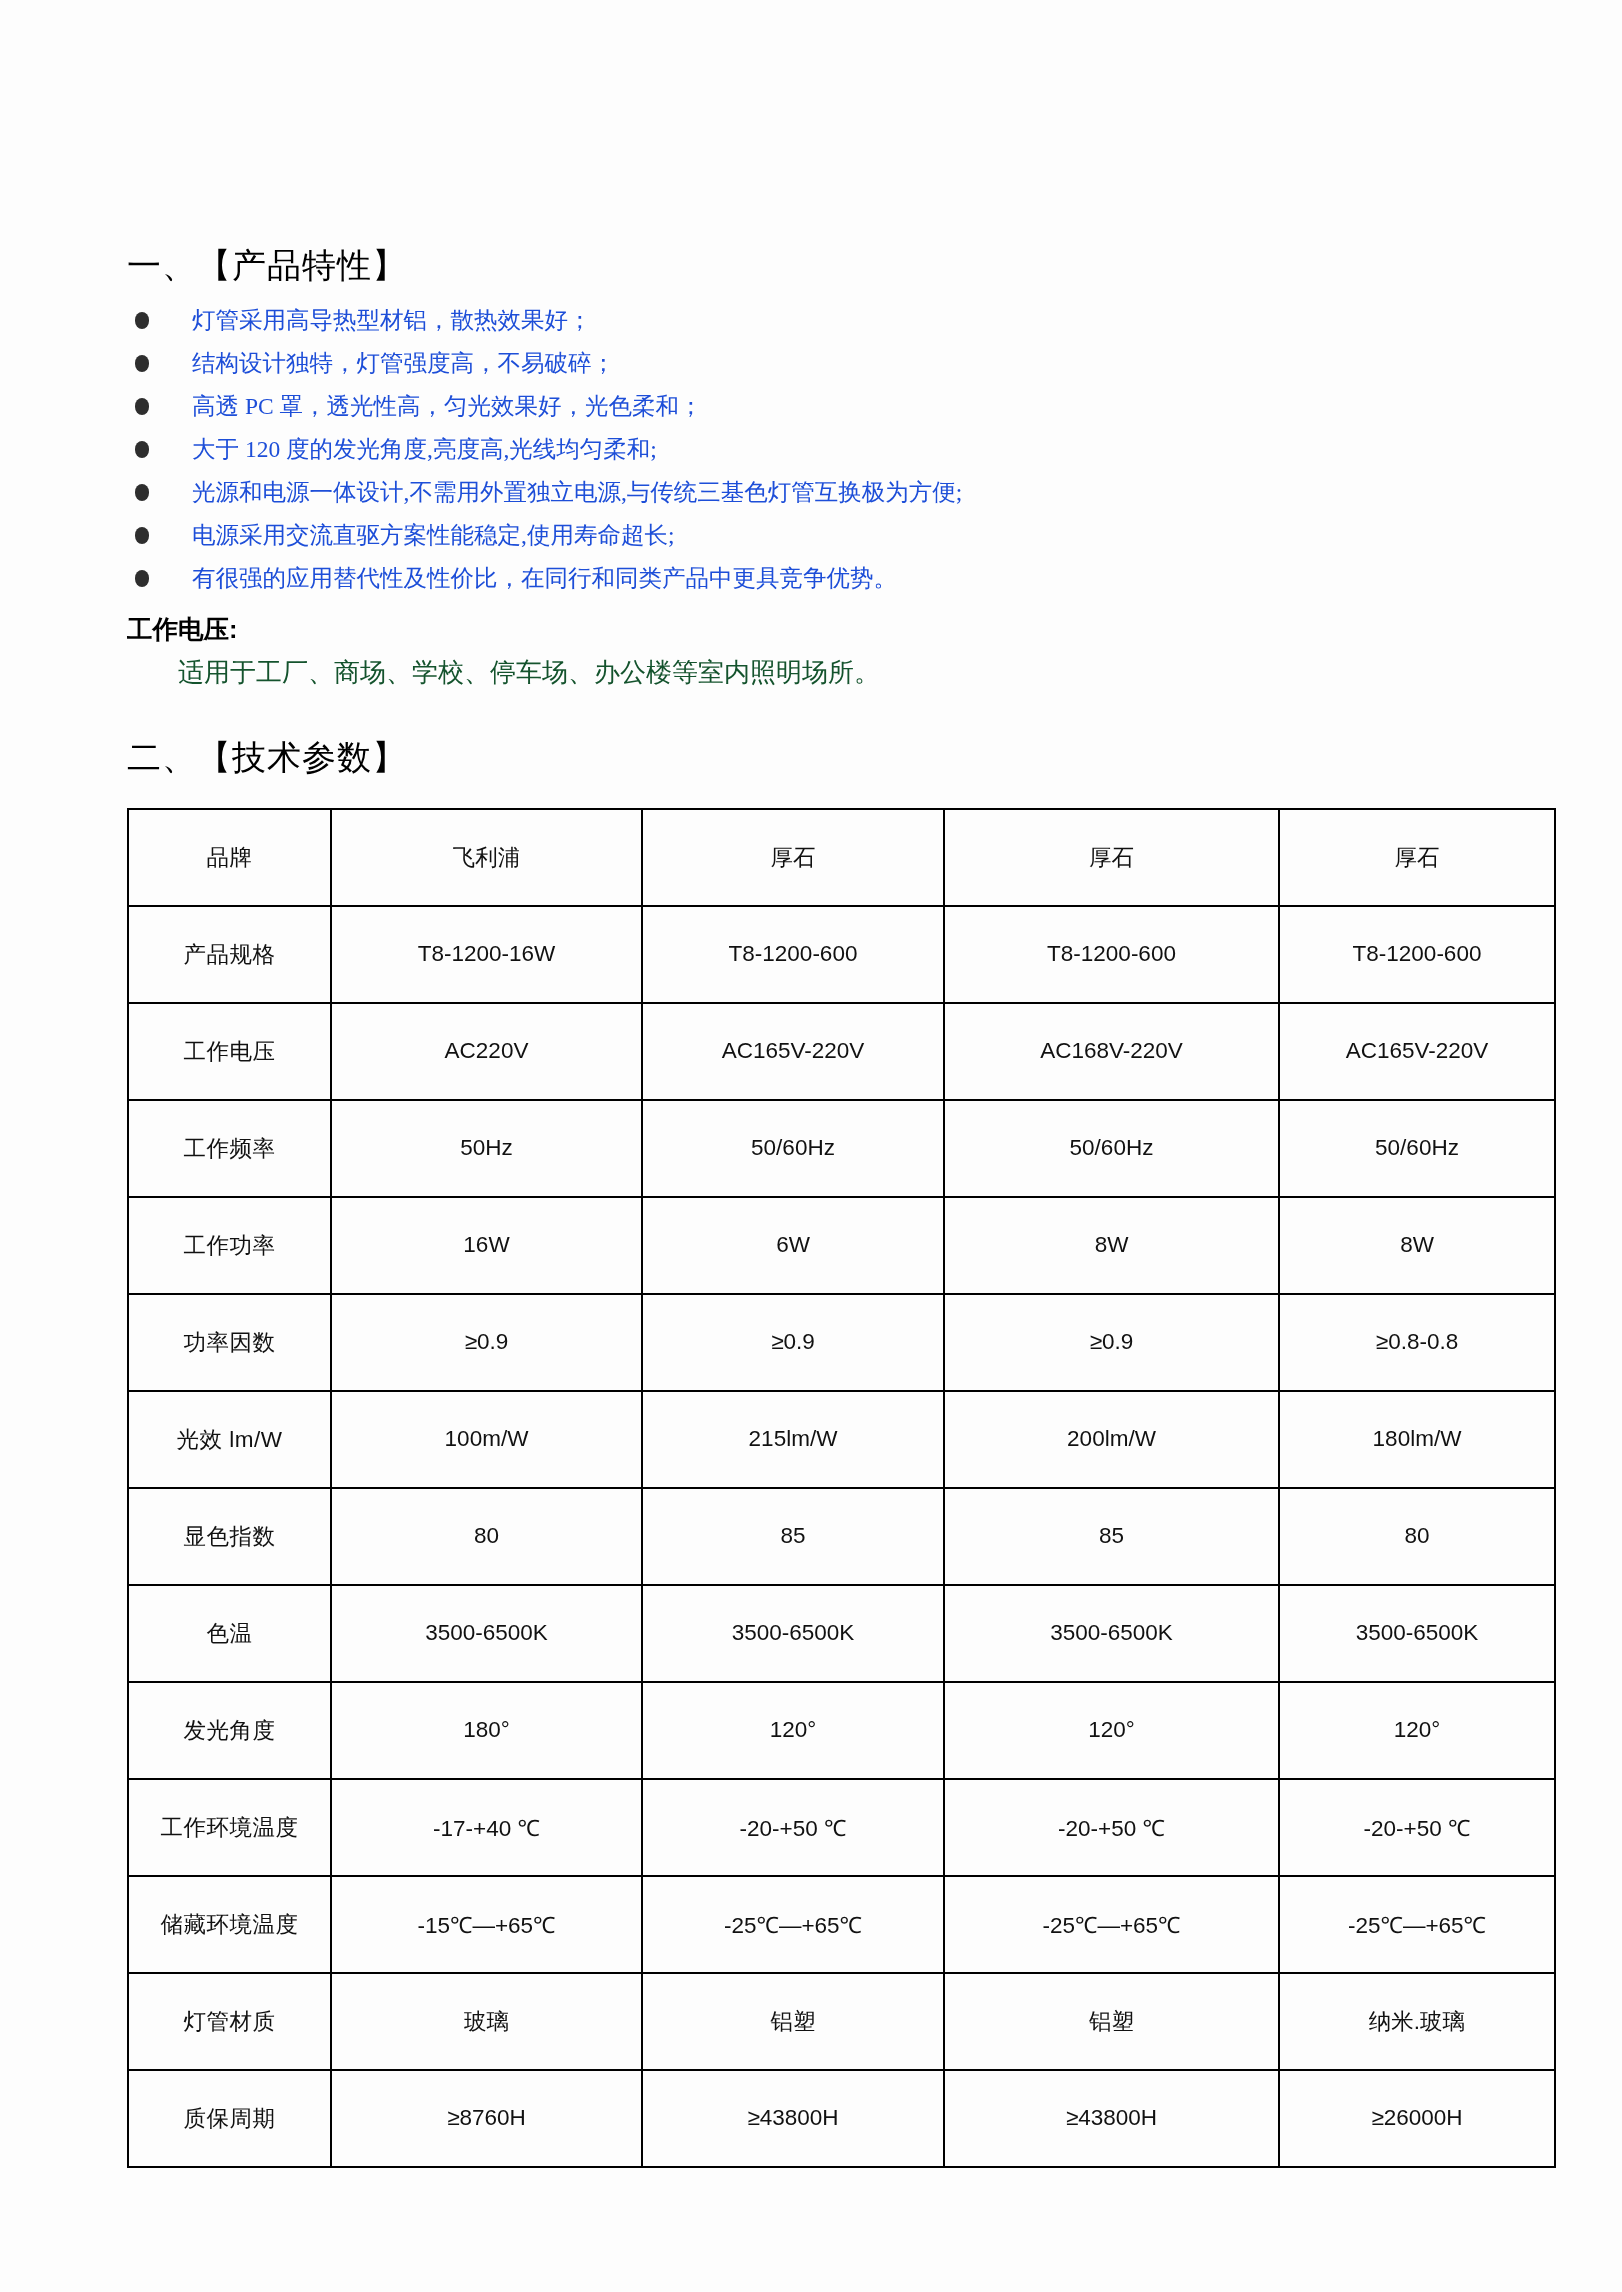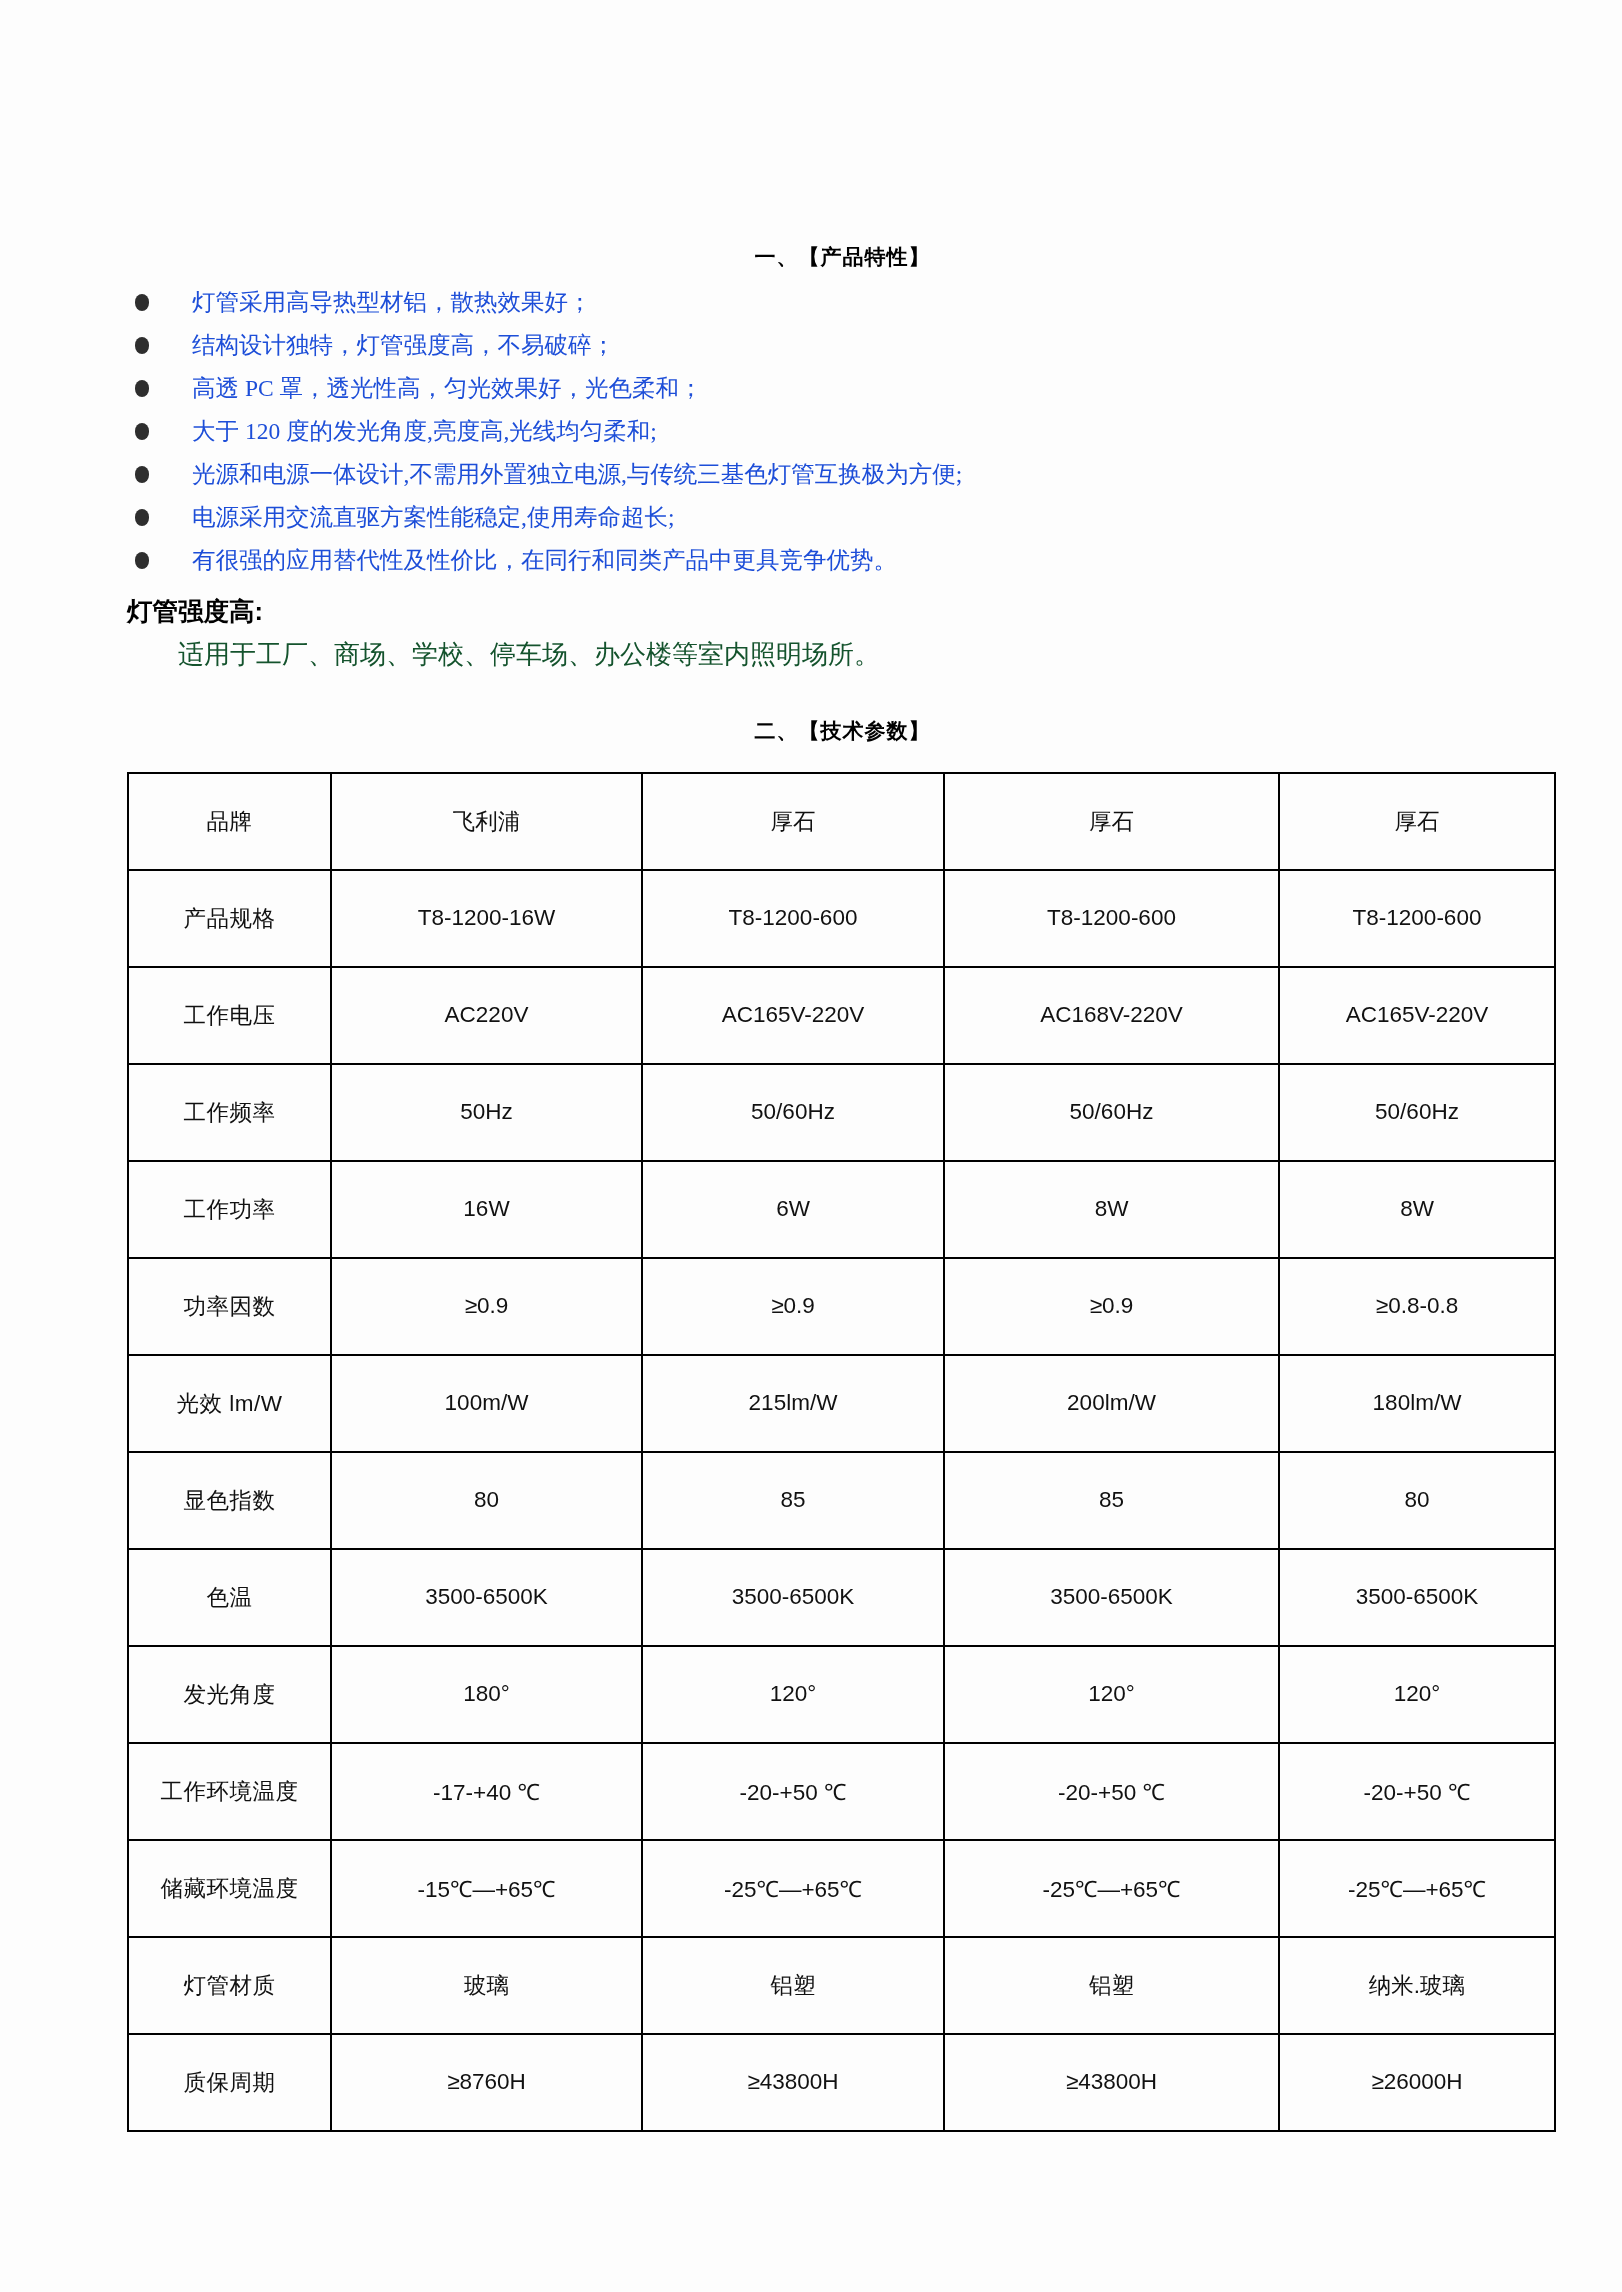--- a/index.html
+++ b/index.html
@@ -15,26 +15,25 @@
     overflow:hidden;
   }
   .content{
     position:absolute;
     left:127px;
     top:243px;
     width:1431px;
   }
   .sec-title{
     font-family:"Liberation Sans", sans-serif;
-    font-weight:700;
-    font-size:21px;
+    font-weight:400;
+    font-size:34px;
     color:#000;
     letter-spacing:1px;
     margin:0 0 9.8px 0;
-    text-align:center;
   }
   ul.features{
     list-style:none;
     margin:3.9px 0 0 0;
     padding:0;
   }
   ul.features li{
     position:relative;
     padding-left:65px;
     font-size:23.5px;
@@ -98,21 +97,21 @@
     <ul class="features">
         <li><span class="dot"></span><span>灯管采用高导热型材铝，散热效果好；</span></li>
         <li><span class="dot"></span><span>结构设计独特，灯管强度高，不易破碎；</span></li>
         <li><span class="dot"></span><span>高透 PC 罩，透光性高，匀光效果好，光色柔和；</span></li>
         <li><span class="dot"></span><span>大于 120 度的发光角度,亮度高,光线均匀柔和;</span></li>
         <li><span class="dot"></span><span>光源和电源一体设计,不需用外置独立电源,与传统三基色灯管互换极为方便;</span></li>
         <li><span class="dot"></span><span>电源采用交流直驱方案性能稳定,使用寿命超长;</span></li>
         <li><span class="dot"></span><span>有很强的应用替代性及性价比，在同行和同类产品中更具竞争优势。</span></li>
       </ul>
 
-    <div class="apps-label">灯管强度高:</div>
+    <div class="apps-label">工作电压:</div>
 
     <div class="apps-text">适用于工厂、商场、学校、停车场、办公楼等室内照明场所。</div>
 
     <div class="sec-title sec2-title">二、【技术参数】</div>
 
     <table class="spec">
       <colgroup>
         <col style="width:203px">
         <col style="width:311px">
         <col style="width:302px">

